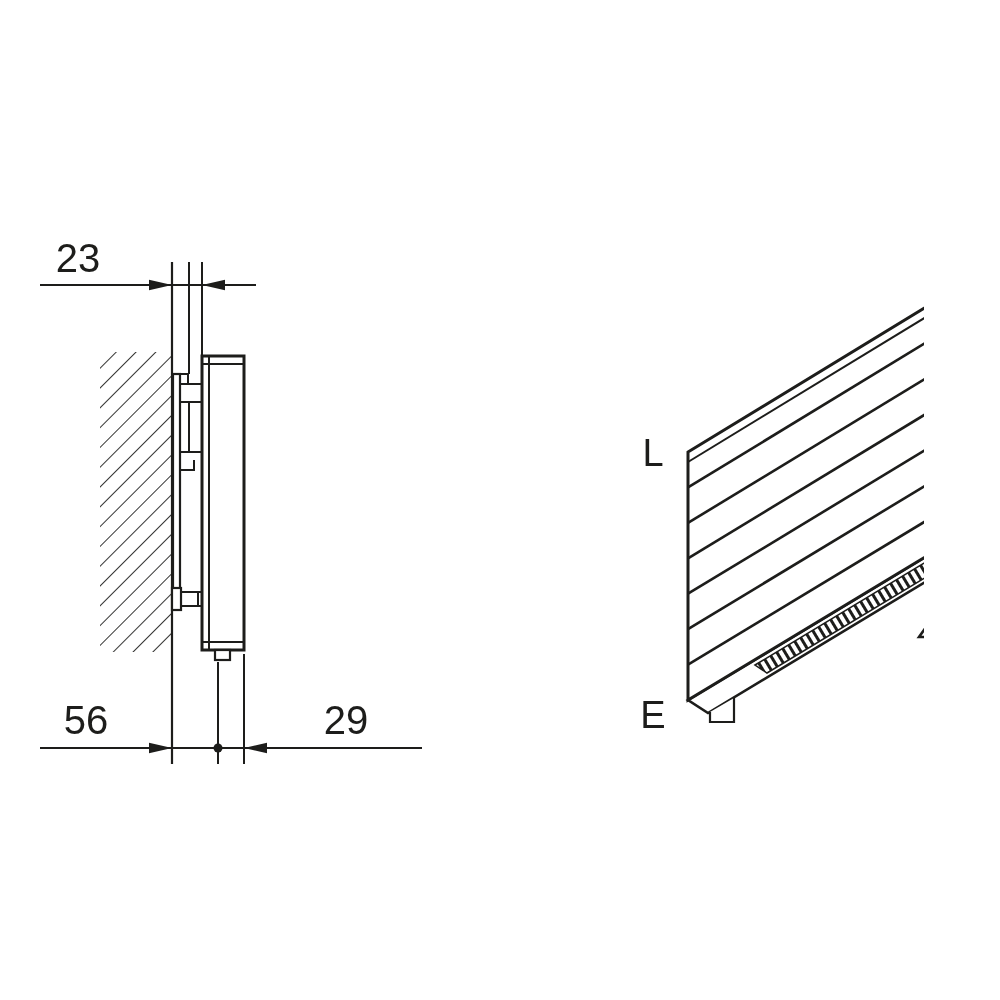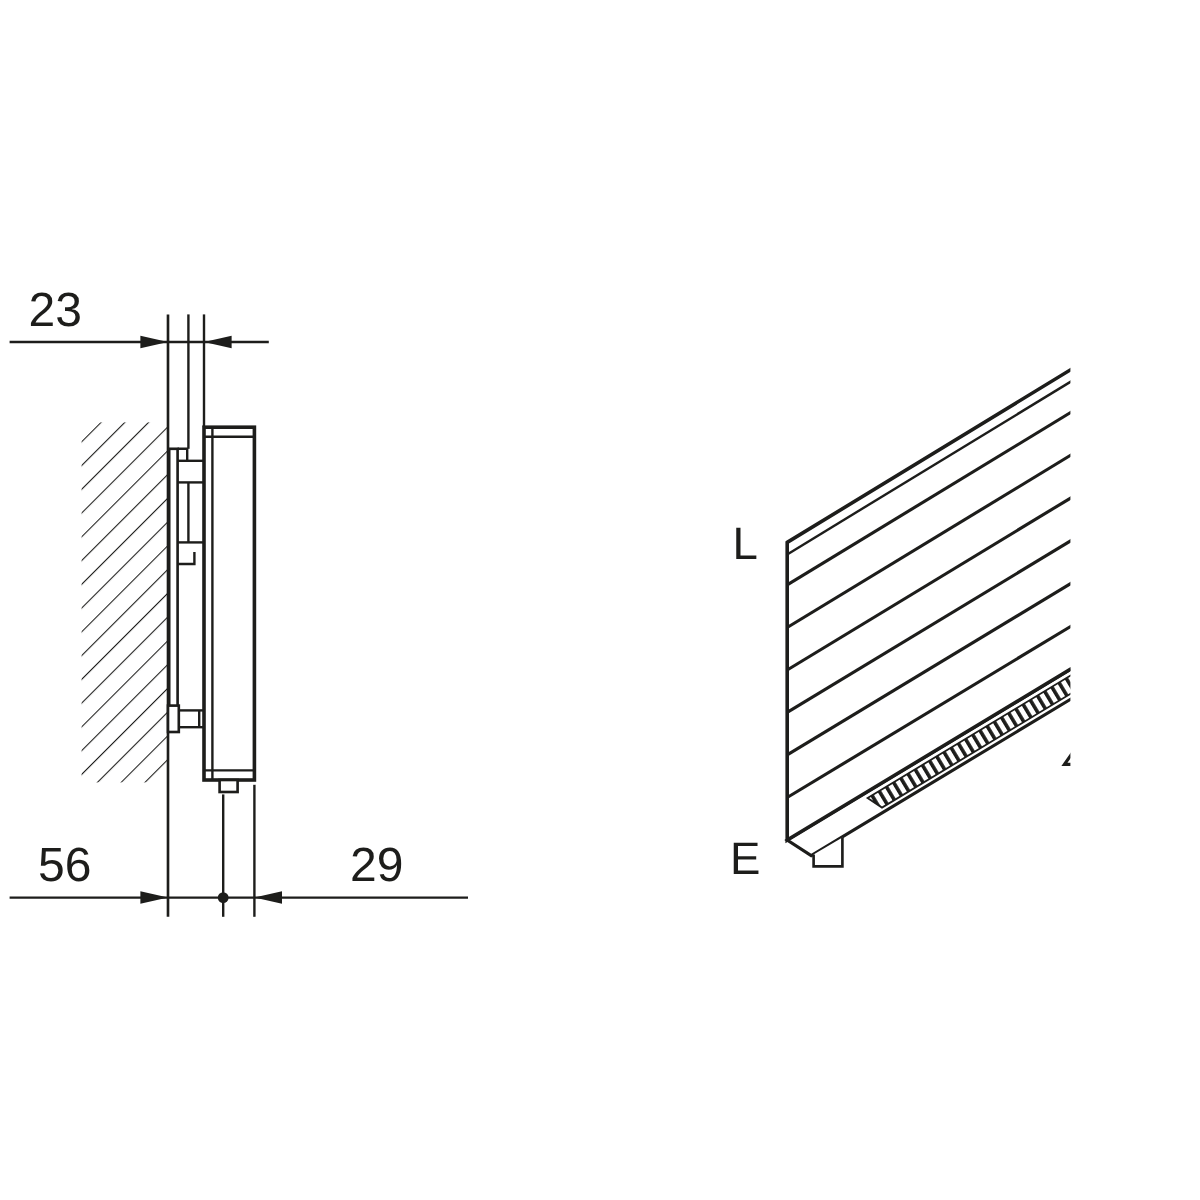--- a/index.html
+++ b/index.html
@@ -1,16 +1,16 @@
 <!DOCTYPE html>
 <html><head>
 <meta charset="utf-8">
 <style>
   html,body{margin:0;padding:0;background:#ffffff;}
-  .stage{width:892px;height:1000px;position:relative;background:#ffffff;overflow:hidden;}
+  .stage{width:892px;height:1000px;position:relative;background:#ffffff;overflow:hidden;margin-left:32px;}
   svg{display:block;}
   .ln{stroke:#1d1d1b;fill:none;stroke-width:2;}
   .ln3{stroke:#1d1d1b;fill:none;stroke-width:3;}
   .ln26{stroke:#1d1d1b;fill:none;stroke-width:2.6;}
   .ln22{stroke:#1d1d1b;fill:none;stroke-width:2.2;}
   .wht{fill:#ffffff;}
   .blk{fill:#1d1d1b;stroke:none;}
   text{font-family:"Liberation Sans", sans-serif;fill:#1d1d1b;}
   .dim{font-size:40px;}
   .lbl{font-size:38px;}

